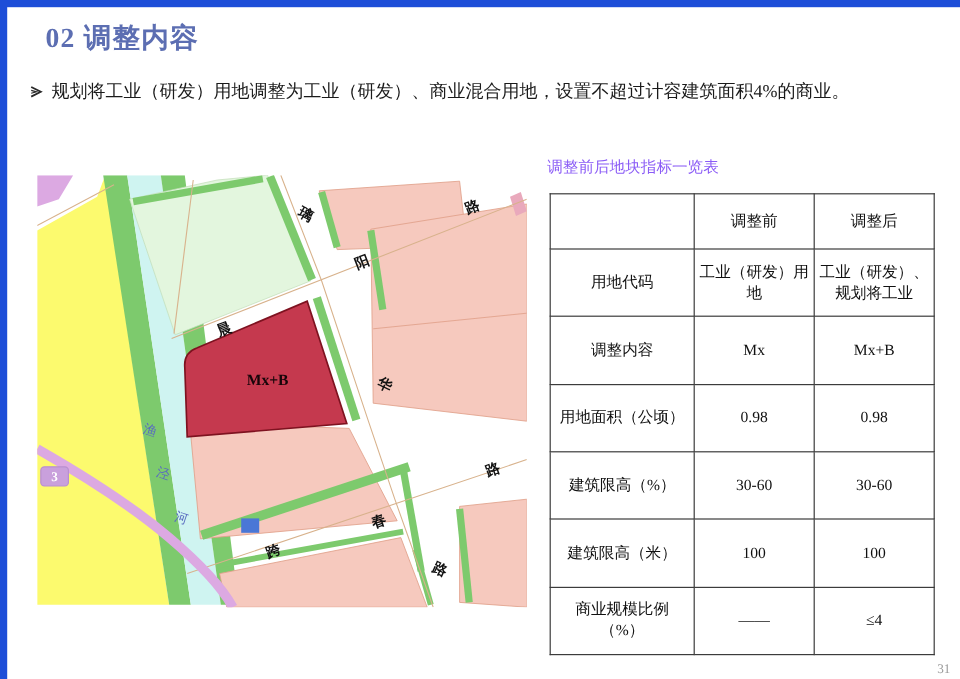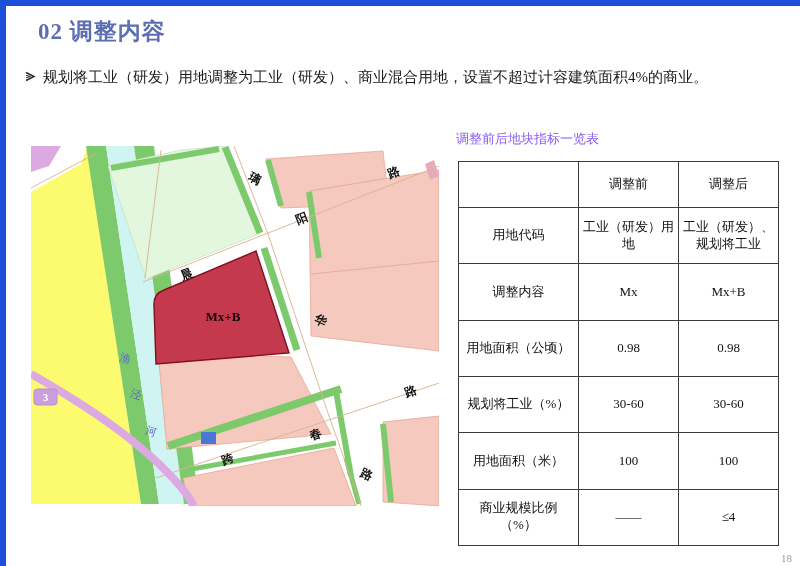--- a/index.html
+++ b/index.html
@@ -146,31 +146,31 @@
           <td>调整内容</td>
           <td>Mx</td>
           <td>Mx+B</td>
         </tr>
         <tr>
           <td>用地面积（公顷）</td>
           <td>0.98</td>
           <td>0.98</td>
         </tr>
         <tr>
-          <td>规划将工业（%）</td>
+          <td>建筑限高（%）</td>
           <td>30-60</td>
           <td>30-60</td>
         </tr>
         <tr>
-          <td>用地面积（米）</td>
+          <td>建筑限高（米）</td>
           <td>100</td>
           <td>100</td>
         </tr>
         <tr>
           <td>商业规模比例（%）</td>
           <td>——</td>
           <td>≤4</td>
         </tr>
       </tbody>
   </table>
 
-  <div class="pagenum">18</div>
+  <div class="pagenum">31</div>
 </div>
 
 </body></html>

